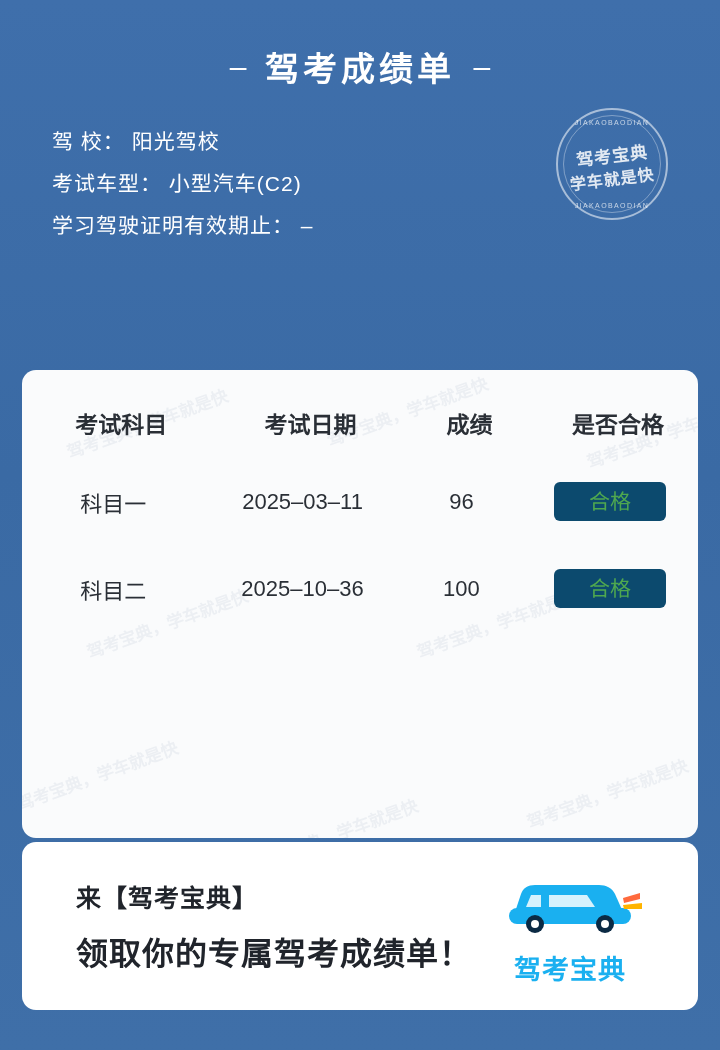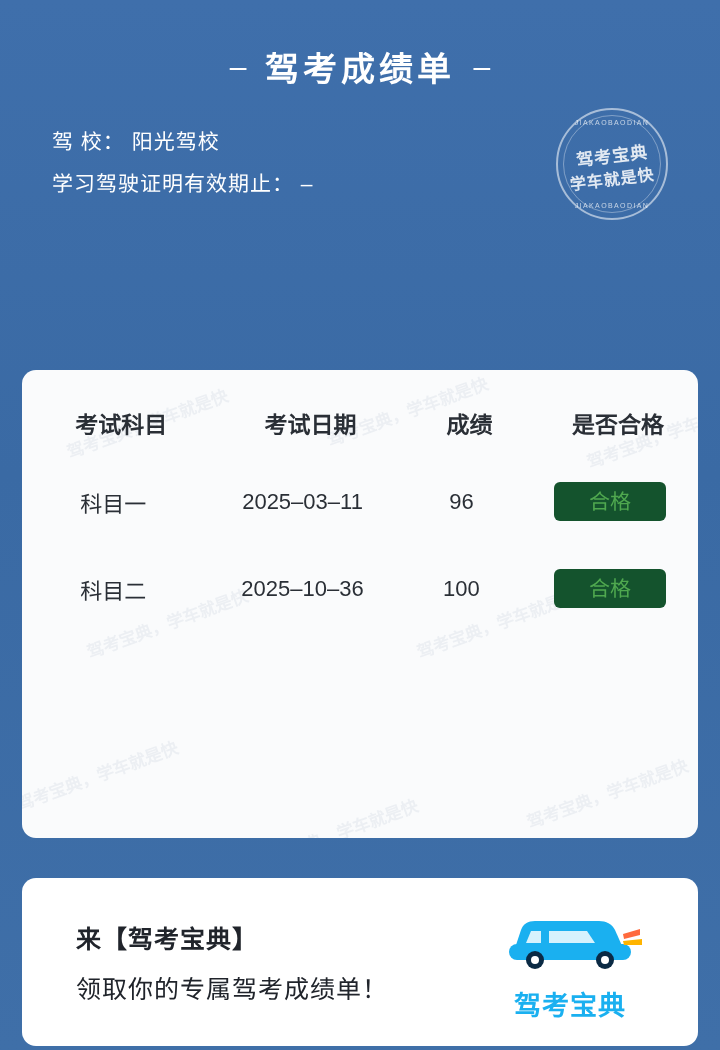--- a/index.html
+++ b/index.html
@@ -173,52 +173,52 @@
   th.c-subject, td.c-subject { width: 27%; }
   th.c-date,    td.c-date    { width: 29%; }
   th.c-score,   td.c-score   { width: 18%; }
   th.c-pass,    td.c-pass    { width: 26%; }
   .pass-badge {
     display: inline-block;
     min-width: 84px;
     padding: 7px 14px;
     font-size: 21px;
     color: #4fa84f;
-    background: #14532d;
+    background: #0c4a6e;
     border-radius: 6px;
     line-height: 1.2;
   }
 
   
   .promo {
     position: absolute;
     left: 22px;
-    top: 878px;
+    top: 842px;
     width: 676px;
     height: 168px;
     background: #ffffff;
     border-radius: 14px;
     display: flex;
     align-items: center;
     justify-content: space-between;
     box-sizing: border-box;
     padding: 0 48px 0 54px;
   }
   .promo-text {
     color: #20242b;
   }
   .promo-line1 {
     font-size: 25px;
     font-weight: 700;
     letter-spacing: 1px;
     margin-bottom: 14px;
   }
   .promo-line2 {
-    font-size: 25px;
-    font-weight: 400;
+    font-size: 32px;
+    font-weight: 700;
     letter-spacing: 1px;
   }
   .promo-logo {
     width: 160px;
     text-align: center;
   }
   .logo-word {
     margin-top: 6px;
     font-size: 27px;
     font-weight: 800;
@@ -242,20 +242,24 @@
     <div class="arc-top">JIAKAOBAODIAN</div>
     <div class="seal-main">驾考宝典</div>
     <div class="seal-sub">学车就是快</div>
     <div class="arc-bottom">JIAKAOBAODIAN</div>
   </div>
 
   <div class="info">
     <div class="info-line">
       <span class="label">驾  校：</span>
       <span class="value">阳光驾校</span>
+    </div>
+    <div class="info-line">
+      <span class="label">考试车型：</span>
+      <span class="value">小型汽车(C2)</span>
     </div>
     <div class="info-line">
       <span class="label">学习驾驶证明有效期止：</span>
       <span class="value">–</span>
     </div>
   </div>
 
   <div class="card">
     <div class="wm" style="left:-10px; top:392px;">驾考宝典，学车就是快</div>
     <div class="wm" style="left:40px;  top:40px;">驾考宝典，学车就是快</div>

